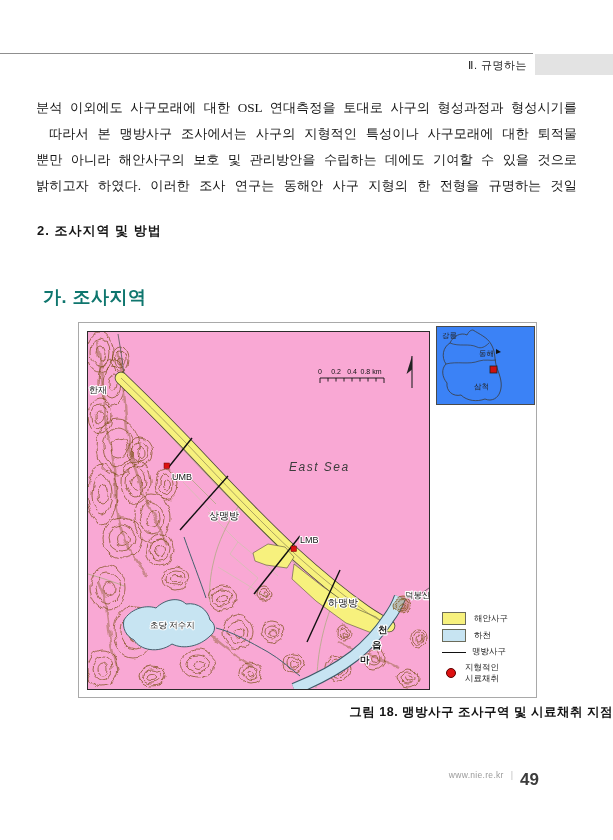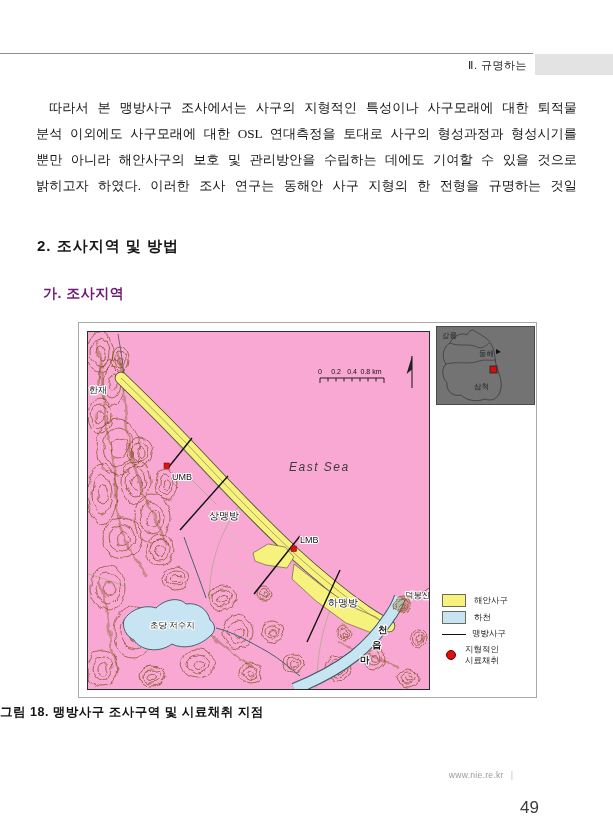--- a/index.html
+++ b/index.html
@@ -11,41 +11,41 @@
   .header-rule{position:absolute;left:0;top:53px;width:533px;height:1px;background:#8f8f8f;}
   .header-label{position:absolute;top:58px;right:86px;font-size:11px;color:#1c1c1c;letter-spacing:.5px;}
   .header-tab{position:absolute;left:535px;top:54px;width:78px;height:21px;background:#e3e3e3;}
   
   .para{position:absolute;left:36px;top:95px;width:541px;
     font-family:"Liberation Serif","DejaVu Serif",serif;font-size:13.2px;color:#151515;}
   .pline{height:26px;line-height:26px;text-align:justify;text-align-last:justify;white-space:nowrap;}
   .pline.first{padding-left:13px;}
   .pline.last{text-align:left;text-align-last:left;}
   
-  .h-section{position:absolute;left:37px;top:237px;font-size:15px;font-weight:bold;letter-spacing:1px;color:#161616;}
-  .h-sub{position:absolute;left:43px;top:285px;font-size:14px;font-weight:bold;letter-spacing:.5px;color:#701a75;}
+  .h-section{position:absolute;left:37px;top:222px;font-size:13px;font-weight:bold;letter-spacing:1px;color:#161616;}
+  .h-sub{position:absolute;left:43px;top:285px;font-size:18px;font-weight:bold;letter-spacing:.5px;color:#0f766e;}
   
   .figure{position:absolute;left:78px;top:322px;width:457px;height:374px;border:1px solid #a9a9a9;background:#fff;}
   .mainmap{position:absolute;left:8px;top:8px;width:341px;height:357px;border:1px solid #2b2b2b;background:#f9a8d4;}
-  .inset{position:absolute;left:357px;top:3px;width:97px;height:77px;border:1px solid #4a4a4a;background:#737373;}
-  .legend{position:absolute;left:363px;top:271px;width:92px;font-size:8.5px;color:#222;}
+  .inset{position:absolute;left:357px;top:3px;width:97px;height:77px;border:1px solid #4a4a4a;background:#3b82f6;}
+  .legend{position:absolute;left:363px;top:289px;width:92px;font-size:8.5px;color:#222;}
   .lg-row{display:flex;align-items:center;margin-bottom:4px;}
   .lg-swatch{width:22px;height:11px;border:1px solid #6b6b5a;margin-right:8px;flex:0 0 auto;}
   .lg-swatch.dune{background:#F7F17D;}
   .lg-swatch.water{background:#C7E4F2;}
   .lg-line{width:24px;height:0;border-top:1.6px solid #111;margin-right:6px;flex:0 0 auto;}
   .lg-dot{width:8px;height:8px;border-radius:50%;background:#dd1111;border:1px solid #5a0000;margin:0 9px 0 4px;flex:0 0 auto;}
   .lg-two{line-height:11px;}
-  .caption{position:absolute;left:0;top:704px;width:613px;text-align:left;
+  .caption{position:absolute;left:0;top:704px;width:613px;text-align:right;
     font-size:12.5px;font-weight:600;letter-spacing:.5px;color:#131313;}
   
   .footer{position:absolute;top:770px;right:74px;display:flex;align-items:flex-start;}
   .footer .url{font-size:8.5px;color:#9a9a9a;letter-spacing:.3px;}
   .footer .sep{font-size:9px;color:#c0c0c0;margin:0 7px;}
-  .footer .pageno{font-size:17px;color:#3c3c3c;font-weight:400;margin-top:28px;}
+  .footer .pageno{font-size:17px;color:#3c3c3c;font-weight:700;}
   
   .ct ellipse{fill:none;stroke:#7a4e12;stroke-width:.7;}
   .ridge{fill:none;stroke:#7a4e12;stroke-width:2.4;opacity:.38;}
   .road{fill:none;stroke:#b9a98c;stroke-width:.9;}
   .fieldln{fill:none;stroke:#cfc3ae;stroke-width:.7;}
   .stream{fill:none;stroke:#44616e;stroke-width:1;}
   .transect{stroke:#101010;stroke-width:1.4;}
   .lbl{font-family:"Liberation Sans","DejaVu Sans",sans-serif;fill:#161616;
        paint-order:stroke;stroke:#ffffff;stroke-width:2.2px;stroke-linejoin:round;}
   .sea-lbl{font-family:"Liberation Sans","DejaVu Sans",sans-serif;font-style:italic;
@@ -54,22 +54,22 @@
   .inset-lbl{font-family:"Liberation Sans","DejaVu Sans",sans-serif;font-size:7.5px;fill:#222;}
 </style>
 </head>
 <body>
 
 <div class="header-rule"></div>
 <div class="header-label">Ⅱ. 규명하는</div>
 <div class="header-tab"></div>
 
 <div class="para">
+  <div class="pline">분석 이외에도 사구모래에 대한 OSL 연대측정을 토대로 사구의 형성과정과 형성시기를</div>
   <div class="pline first">따라서 본 맹방사구 조사에서는 사구의 지형적인 특성이나 사구모래에 대한 퇴적물</div>
-  <div class="pline">분석 이외에도 사구모래에 대한 OSL 연대측정을 토대로 사구의 형성과정과 형성시기를</div>
   <div class="pline">뿐만 아니라 해안사구의 보호 및 관리방안을 수립하는 데에도 기여할 수 있을 것으로</div>
   <div class="pline">밝히고자 하였다. 이러한 조사 연구는 동해안 사구 지형의 한 전형을 규명하는 것일</div>
 </div>
 
 <div class="h-section">2. 조사지역 및 방법</div>
 <div class="h-sub">가. 조사지역</div>
 
 <div class="figure">
 
   <div class="mainmap">

